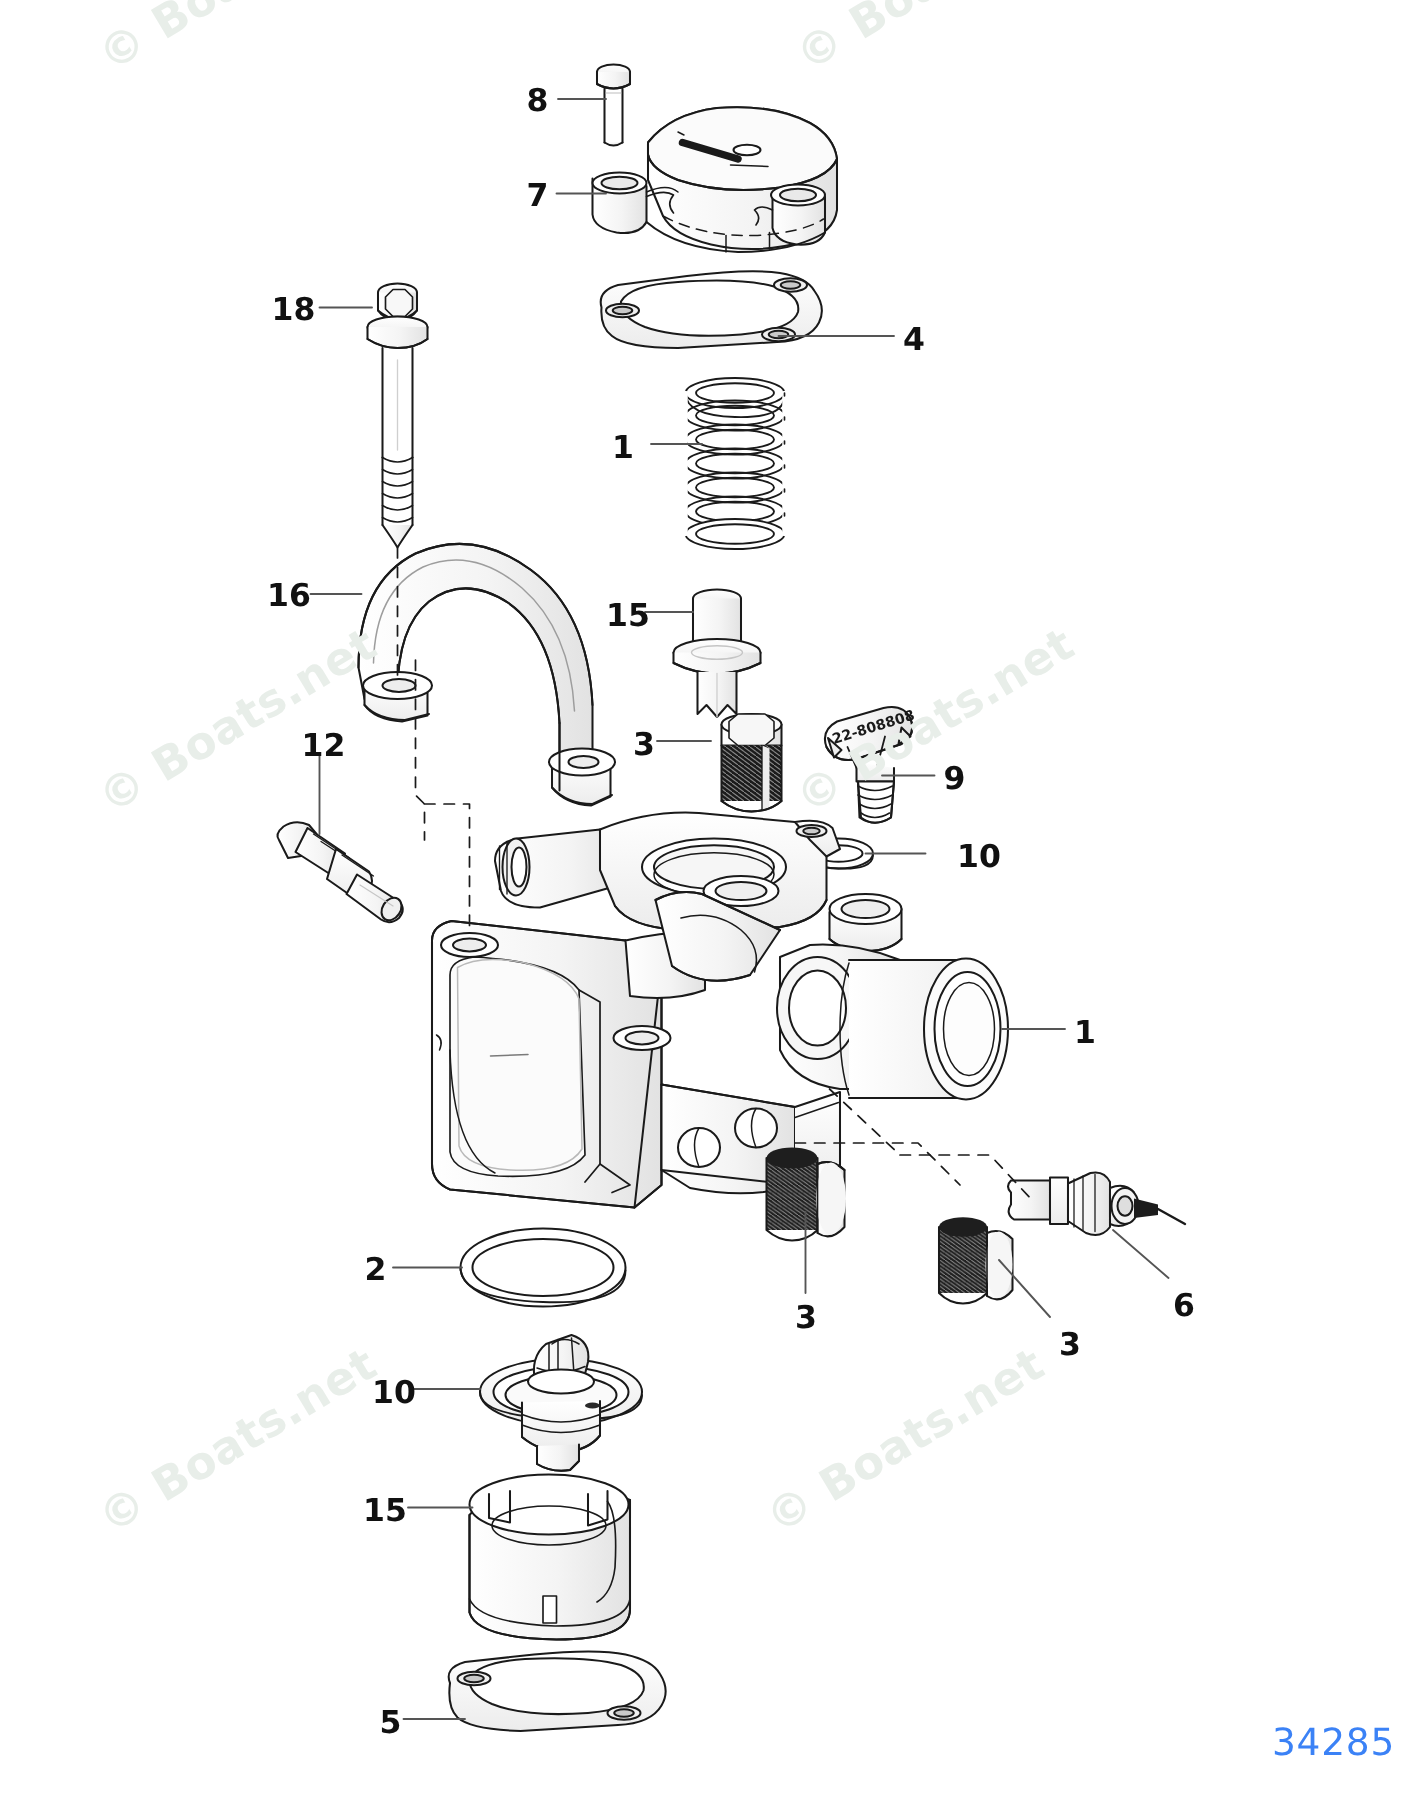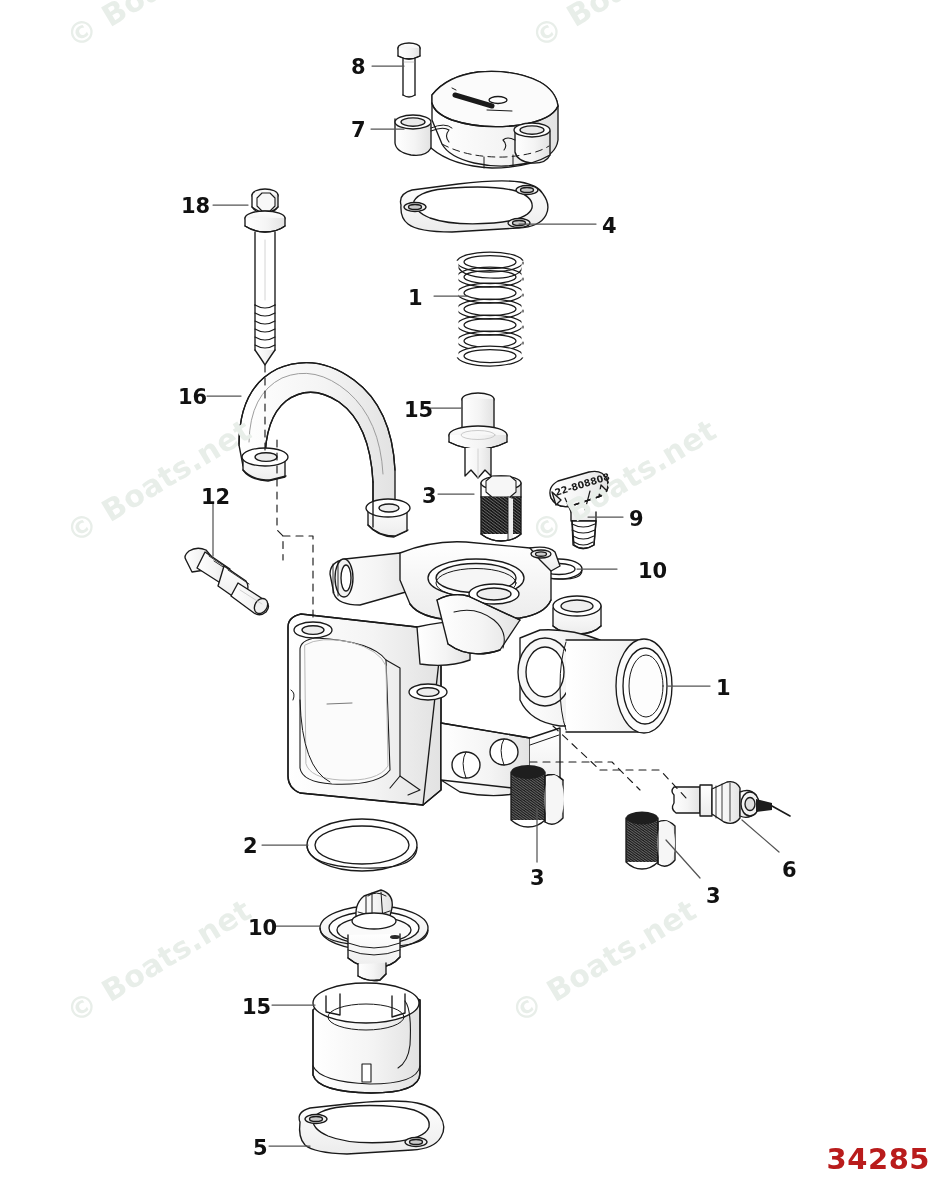--- a/index.html
+++ b/index.html
@@ -50,23 +50,23 @@
     font-size: 21px;
     color: #111111;
     line-height: 1;
     white-space: nowrap;
   }
   #sheet-number {
     position: absolute;
     right: 22px;
     bottom: 24px;
     font-family: "DejaVu Sans", sans-serif;
-    font-weight: 700;
-    font-size: 29px;
-    color: #b91c1c;
+    font-weight: 400;
+    font-size: 25px;
+    color: #3b82f6;
     letter-spacing: 0.5px;
   }
 </style>
 </head>
 <body>
 
 <div id="diagram-root">
 
   <svg id="art-layer" viewBox="0 0 952 1200">
     <defs>

